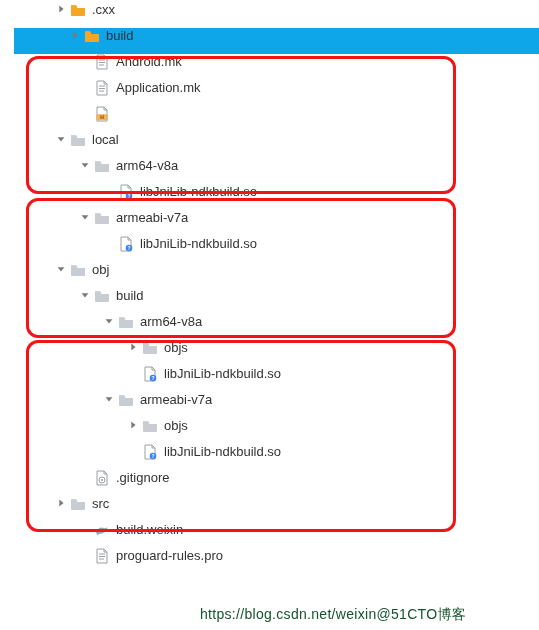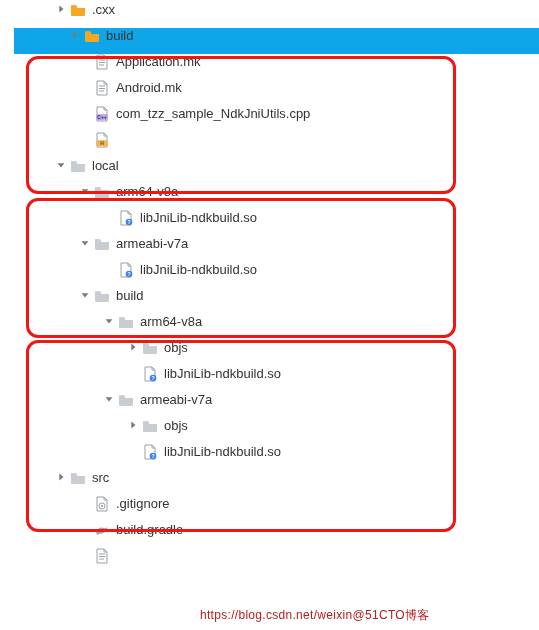--- a/index.html
+++ b/index.html
@@ -51,22 +51,22 @@
     pointer-events: none;
   }
   .box1 { left: 26px; top: 56px;  width: 430px; height: 138px; }
   .box2 { left: 26px; top: 198px; width: 430px; height: 140px; }
   .box3 { left: 26px; top: 340px; width: 430px; height: 192px; }
 
   .watermark {
     position: absolute;
     left: 200px;
     bottom: 6px;
-    color: #b91c1c;
-    font-size: 12px;
+    color: #14532d;
+    font-size: 14px;
     letter-spacing: .3px;
     pointer-events: none;
   }
 </style>
 </head>
 <body>
 
 <div class="tree" id="tree">
     <div class="row">
       <span class="indent" style="width: 54px;"></span>
@@ -103,48 +103,35 @@
       <span class="toggle"></span>
       <span class="icon">
         <svg width="16" height="16" viewBox="0 0 16 16">
     <path d="M3 1 h7 l3 3 v11 H3 Z" fill="#fff" stroke="#9aa0a6"></path>
     <path d="M10 1 v3 h3" fill="none" stroke="#9aa0a6"></path>
     <line x1="5" y1="6" x2="11" y2="6" stroke="#9aa0a6"></line>
     <line x1="5" y1="8.5" x2="11" y2="8.5" stroke="#9aa0a6"></line>
     <line x1="5" y1="11" x2="10" y2="11" stroke="#9aa0a6"></line>
   </svg>
       </span>
-      <span class="label">Application.mk</span>
+      <span class="label">Android.mk</span>
     </div>
     <div class="row">
       <span class="indent" style="width: 78px;"></span>
       <span class="toggle"></span>
       <span class="icon">
         <svg width="16" height="16" viewBox="0 0 16 16">
     <path d="M3 1 h7 l3 3 v11 H3 Z" fill="#fff" stroke="#9aa0a6"></path>
     <path d="M10 1 v3 h3" fill="none" stroke="#9aa0a6"></path>
     <line x1="5" y1="6" x2="11" y2="6" stroke="#9aa0a6"></line>
     <line x1="5" y1="8.5" x2="11" y2="8.5" stroke="#9aa0a6"></line>
     <line x1="5" y1="11" x2="10" y2="11" stroke="#9aa0a6"></line>
   </svg>
       </span>
-      <span class="label">Android.mk</span>
-    </div>
-    <div class="row">
-      <span class="indent" style="width: 78px;"></span>
-      <span class="toggle"></span>
-      <span class="icon">
-        <svg width="16" height="16" viewBox="0 0 16 16">
-    <path d="M3 1 h7 l3 3 v11 H3 Z" fill="#fff" stroke="#9aa0a6"></path>
-    <path d="M10 1 v3 h3" fill="none" stroke="#9aa0a6"></path>
-    <rect x="2.2" y="8.2" width="11.6" height="6" rx="1.2" fill="#b9a7e6"></rect>
-    <text x="8" y="12.8" font-size="5" font-weight="700" font-family="Arial" text-anchor="middle" fill="#3b2a6b">C++</text>
-  </svg>
-      </span>
-      <span class="label">com_tzz_sample_NdkJniUtils.cpp</span>
+      <span class="label">Application.mk</span>
     </div>
     <div class="row">
       <span class="indent" style="width: 78px;"></span>
       <span class="toggle"></span>
       <span class="icon">
         <svg width="16" height="16" viewBox="0 0 16 16">
     <path d="M3 1 h7 l3 3 v11 H3 Z" fill="#fff" stroke="#9aa0a6"></path>
     <path d="M10 1 v3 h3" fill="none" stroke="#9aa0a6"></path>
     <rect x="2.2" y="8.2" width="11.6" height="6" rx="1.2" fill="#f4b35a"></rect>
     <text x="8" y="12.8" font-size="5" font-weight="700" font-family="Arial" text-anchor="middle" fill="#7a4a00">H</text>
@@ -216,20 +203,35 @@
         <svg width="16" height="16" viewBox="0 0 16 16">
     <path d="M3 1 h7 l3 3 v11 H3 Z" fill="#fff" stroke="#9aa0a6"></path>
     <path d="M10 1 v3 h3" fill="none" stroke="#9aa0a6"></path>
     <circle cx="11" cy="12" r="3.3" fill="#3b82f6"></circle>
     <text x="11" y="13.8" font-size="5" font-weight="700" font-family="Arial" text-anchor="middle" fill="#fff">?</text>
   </svg>
       </span>
       <span class="label">libJniLib-ndkbuild.so</span>
     </div>
     <div class="row">
+      <span class="indent" style="width: 54px;"></span>
+      <span class="toggle">
+        <svg width="12" height="12" viewBox="0 0 14 14">
+          <polygon points="3,5 11,5 7,10" fill="#7a7a7a"></polygon>
+        </svg>
+      </span>
+      <span class="icon">
+        <svg width="16" height="16" viewBox="0 0 16 16">
+    <path d="M1 4 h5 l1.5 2 H15 v7 a1 1 0 0 1 -1 1 H2 a1 1 0 0 1 -1 -1 Z" fill="#c8cdd3"></path>
+    <path d="M1 3 h5 l1.5 2 H1 Z" fill="#c8cdd3" opacity=".85"></path>
+  </svg>
+      </span>
+      <span class="label">obj</span>
+    </div>
+    <div class="row">
       <span class="indent" style="width: 78px;"></span>
       <span class="toggle">
         <svg width="12" height="12" viewBox="0 0 14 14">
           <polygon points="3,5 11,5 7,10" fill="#7a7a7a"></polygon>
         </svg>
       </span>
       <span class="icon">
         <svg width="16" height="16" viewBox="0 0 16 16">
     <path d="M1 4 h5 l1.5 2 H15 v7 a1 1 0 0 1 -1 1 H2 a1 1 0 0 1 -1 -1 Z" fill="#c8cdd3"></path>
     <path d="M1 3 h5 l1.5 2 H1 Z" fill="#c8cdd3" opacity=".85"></path>
@@ -317,69 +319,70 @@
         <svg width="16" height="16" viewBox="0 0 16 16">
     <path d="M3 1 h7 l3 3 v11 H3 Z" fill="#fff" stroke="#9aa0a6"></path>
     <path d="M10 1 v3 h3" fill="none" stroke="#9aa0a6"></path>
     <circle cx="11" cy="12" r="3.3" fill="#3b82f6"></circle>
     <text x="11" y="13.8" font-size="5" font-weight="700" font-family="Arial" text-anchor="middle" fill="#fff">?</text>
   </svg>
       </span>
       <span class="label">libJniLib-ndkbuild.so</span>
     </div>
     <div class="row">
-      <span class="indent" style="width: 54px;"></span>
-      <span class="toggle">
-        <svg width="12" height="12" viewBox="0 0 14 14">
-          <polygon points="5,3 10,7 5,11" fill="#7a7a7a"></polygon>
-        </svg>
-      </span>
-      <span class="icon">
-        <svg width="16" height="16" viewBox="0 0 16 16">
-    <path d="M1 4 h5 l1.5 2 H15 v7 a1 1 0 0 1 -1 1 H2 a1 1 0 0 1 -1 -1 Z" fill="#c8cdd3"></path>
-    <path d="M1 3 h5 l1.5 2 H1 Z" fill="#c8cdd3" opacity=".85"></path>
-  </svg>
-      </span>
-      <span class="label">src</span>
-    </div>
-    <div class="row">
       <span class="indent" style="width: 78px;"></span>
       <span class="toggle"></span>
       <span class="icon">
         <svg width="16" height="16" viewBox="0 0 16 16">
     <path d="M3 1 h7 l3 3 v11 H3 Z" fill="#fff" stroke="#9aa0a6"></path>
     <path d="M10 1 v3 h3" fill="none" stroke="#9aa0a6"></path>
     <circle cx="8" cy="10" r="3" fill="none" stroke="#9aa0a6"></circle>
     <circle cx="8" cy="10" r="1.1" fill="#9aa0a6"></circle>
   </svg>
       </span>
       <span class="label">.gitignore</span>
     </div>
     <div class="row">
+      <span class="indent" style="width: 54px;"></span>
+      <span class="toggle">
+        <svg width="12" height="12" viewBox="0 0 14 14">
+          <polygon points="5,3 10,7 5,11" fill="#7a7a7a"></polygon>
+        </svg>
+      </span>
+      <span class="icon">
+        <svg width="16" height="16" viewBox="0 0 16 16">
+    <path d="M1 4 h5 l1.5 2 H15 v7 a1 1 0 0 1 -1 1 H2 a1 1 0 0 1 -1 -1 Z" fill="#c8cdd3"></path>
+    <path d="M1 3 h5 l1.5 2 H1 Z" fill="#c8cdd3" opacity=".85"></path>
+  </svg>
+      </span>
+      <span class="label">src</span>
+    </div>
+    <div class="row">
       <span class="indent" style="width: 78px;"></span>
       <span class="toggle"></span>
       <span class="icon">
         <svg width="16" height="16" viewBox="0 0 16 16">
     <path d="M2 10 q3 -6 8 -4 q2 .8 3 -1 q1 3 -2 5 q-3 2 -6 2 q-1 1 -2 1" fill="#9aa8b0"></path>
   </svg>
       </span>
-      <span class="label">build.gradle</span>
+      <span class="label">build.weixin</span>
     </div>
     <div class="row">
       <span class="indent" style="width: 78px;"></span>
       <span class="toggle"></span>
       <span class="icon">
         <svg width="16" height="16" viewBox="0 0 16 16">
     <path d="M3 1 h7 l3 3 v11 H3 Z" fill="#fff" stroke="#9aa0a6"></path>
     <path d="M10 1 v3 h3" fill="none" stroke="#9aa0a6"></path>
     <line x1="5" y1="6" x2="11" y2="6" stroke="#9aa0a6"></line>
     <line x1="5" y1="8.5" x2="11" y2="8.5" stroke="#9aa0a6"></line>
     <line x1="5" y1="11" x2="10" y2="11" stroke="#9aa0a6"></line>
   </svg>
       </span>
+      <span class="label">proguard-rules.pro</span>
     </div>
   </div>
 
 <div class="box box1"></div>
 <div class="box box2"></div>
 <div class="box box3"></div>
 
 <div class="watermark">https://blog.csdn.net/weixin@51CTO博客</div>
 
 </body></html>

